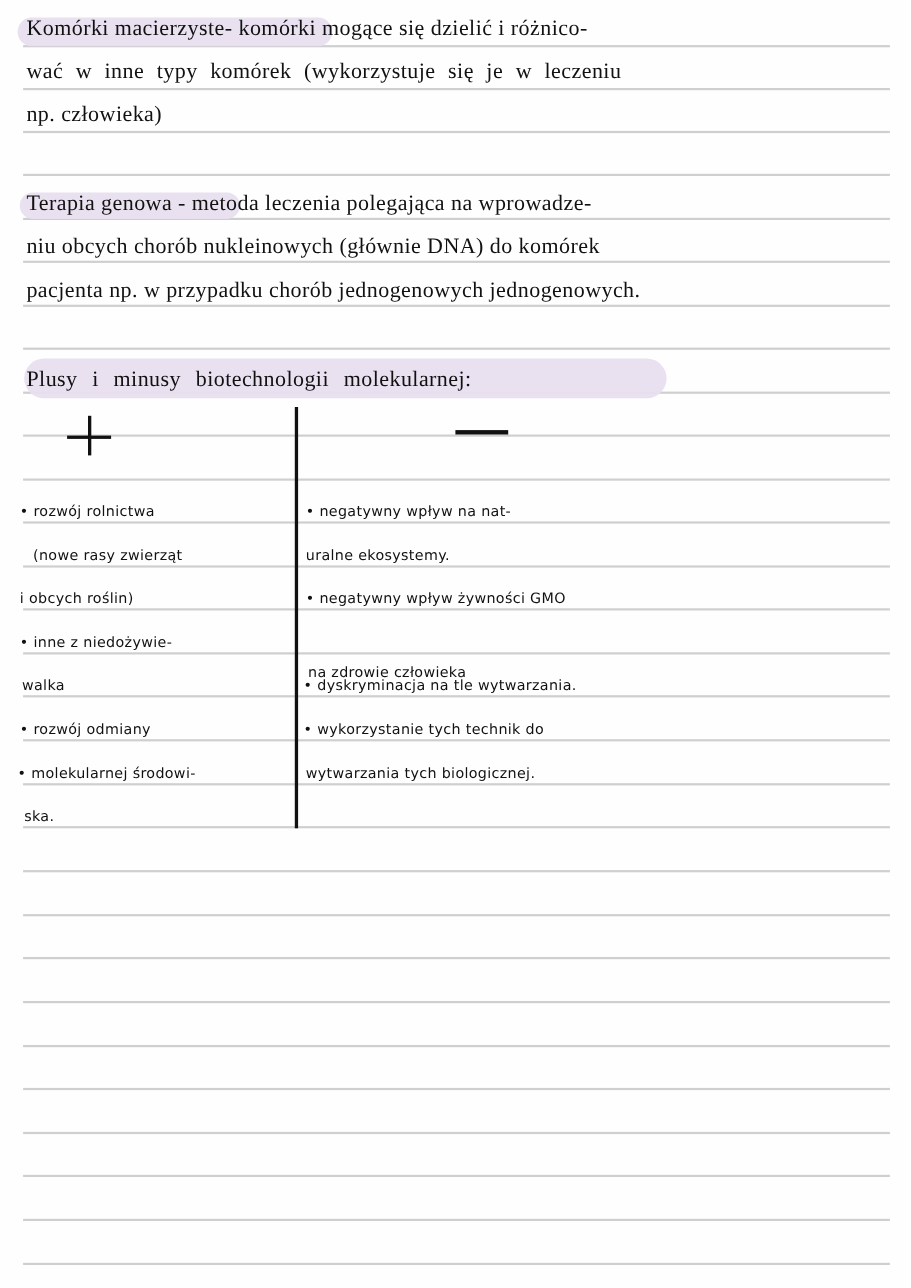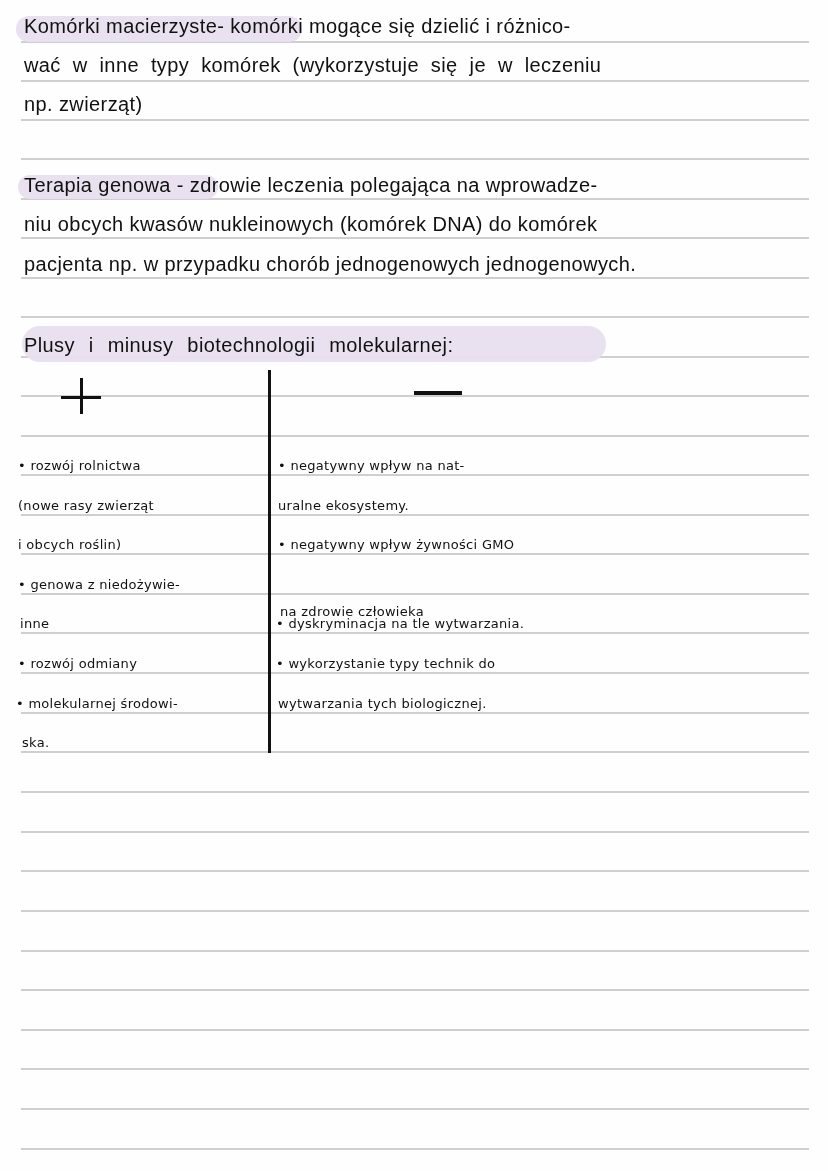--- a/index.html
+++ b/index.html
@@ -3,21 +3,21 @@
 <meta charset="utf-8">
 <style>
   html, body { margin: 0; padding: 0; background: #ffffff; }
   body { width: 828px; height: 1171px; position: relative; overflow: hidden;
          font-family: "DejaVu Sans", sans-serif; color: #111; }
   .page { position: absolute; left: 0; top: 0; width: 828px; height: 1171px; background: #fefefe; }
   .rule { position: absolute; left: 21px; width: 788px; height: 1.5px; background: #cfcfd2; }
   .hl { position: absolute; background: #e8deef; border-radius: 14px; opacity: 0.95; }
   .hl.wavy { border-radius: 22px; }
   .line { position: absolute; left: 24px; white-space: nowrap; font-size: 20px; letter-spacing: 0.4px;
-          font-family: Liberation Sans, sans-serif; color: #111; line-height: 24px; }
+          font-family: Liberation Serif, serif; color: #111; line-height: 24px; }
   .divider { position: absolute; left: 268px; top: 370px; width: 3px; height: 383px; background: #111; }
   .plus { position: absolute; left: 61px; top: 378px; width: 40px; height: 40px; }
   .plus::before { content: ""; position: absolute; left: 0; top: 18px; width: 40px; height: 3px; background:#111; }
   .plus::after { content: ""; position: absolute; left: 19px; top: 0; width: 3px; height: 36px; background:#111; }
   .minus { position: absolute; left: 414px; top: 391px; width: 48px; height: 4px; background: #111; }
   .col-text { position: absolute; white-space: nowrap; font-size: 13px; line-height: 24px; letter-spacing: 0.3px; }
 </style>
 </head>
 <body>
 
@@ -55,51 +55,51 @@
     <div class="rule" style="top:1148px"></div>
   </div>
 
   <div class="hl" style="left:16px; top:16px; width:286px; height:26px;"></div>
   <div class="hl" style="left:18px; top:175px; width:200px; height:24px;"></div>
   <div class="hl wavy" style="left:22px; top:326px; width:584px; height:36px;"></div>
 
   <div>
     <div class="line" style="top:14px">Komórki macierzyste- komórki mogące się dzielić i różnico-</div>
     <div class="line" style="top:53px; word-spacing:6px">wać w inne typy komórek (wykorzystuje się je w leczeniu</div>
-    <div class="line" style="top:92px">np. zwierząt)</div>
+    <div class="line" style="top:92px">np. człowieka)</div>
   </div>
 
   <div>
-    <div class="line" style="top:173px">Terapia genowa - zdrowie leczenia polegająca na wprowadze-</div>
-    <div class="line" style="top:212px">niu obcych kwasów nukleinowych (komórek DNA) do komórek</div>
+    <div class="line" style="top:173px">Terapia genowa - metoda leczenia polegająca na wprowadze-</div>
+    <div class="line" style="top:212px">niu obcych chorób nukleinowych (głównie DNA) do komórek</div>
     <div class="line" style="top:252px">pacjenta np. w przypadku chorób jednogenowych jednogenowych.</div>
   </div>
 
   <div>
     <div class="line" style="top:333px; word-spacing:8px">Plusy i minusy biotechnologii molekularnej:</div>
 
     <div class="divider"></div>
     <div class="plus"></div>
     <div class="minus"></div>
 
     <div>
       <div class="col-text" style="left:18px; top:454px">• rozwój rolnictwa</div>
-      <div class="col-text" style="left:18px; top:494px">(nowe rasy zwierząt</div>
+      <div class="col-text" style="left:30px; top:494px">(nowe rasy zwierząt</div>
       <div class="col-text" style="left:18px; top:533px"> i obcych roślin)</div>
-      <div class="col-text" style="left:18px; top:573px">• genowa z niedożywie-</div>
-      <div class="col-text" style="left:20px; top:612px">inne</div>
+      <div class="col-text" style="left:18px; top:573px">• inne z niedożywie-</div>
+      <div class="col-text" style="left:20px; top:612px">walka</div>
       <div class="col-text" style="left:18px; top:652px">• rozwój odmiany</div>
       <div class="col-text" style="left:16px; top:692px">• molekularnej środowi-</div>
       <div class="col-text" style="left:22px; top:731px">ska.</div>
     </div>
 
     <div>
       <div class="col-text" style="left:278px; top:454px"> • negatywny wpływ na nat-</div>
       <div class="col-text" style="left:278px; top:494px">uralne ekosystemy.</div>
       <div class="col-text" style="left:278px; top:533px">• negatywny wpływ żywności GMO</div>
       <div class="col-text" style="left:280px; top:600px">na zdrowie człowieka</div>
       <div class="col-text" style="left:276px; top:612px">• dyskryminacja na tle wytwarzania.</div>
-      <div class="col-text" style="left:276px; top:652px">• wykorzystanie typy technik do</div>
+      <div class="col-text" style="left:276px; top:652px">• wykorzystanie tych technik do</div>
       <div class="col-text" style="left:278px; top:692px">wytwarzania tych biologicznej.</div>
     </div>
   </div>
 
 </div>
 
 </body></html>

